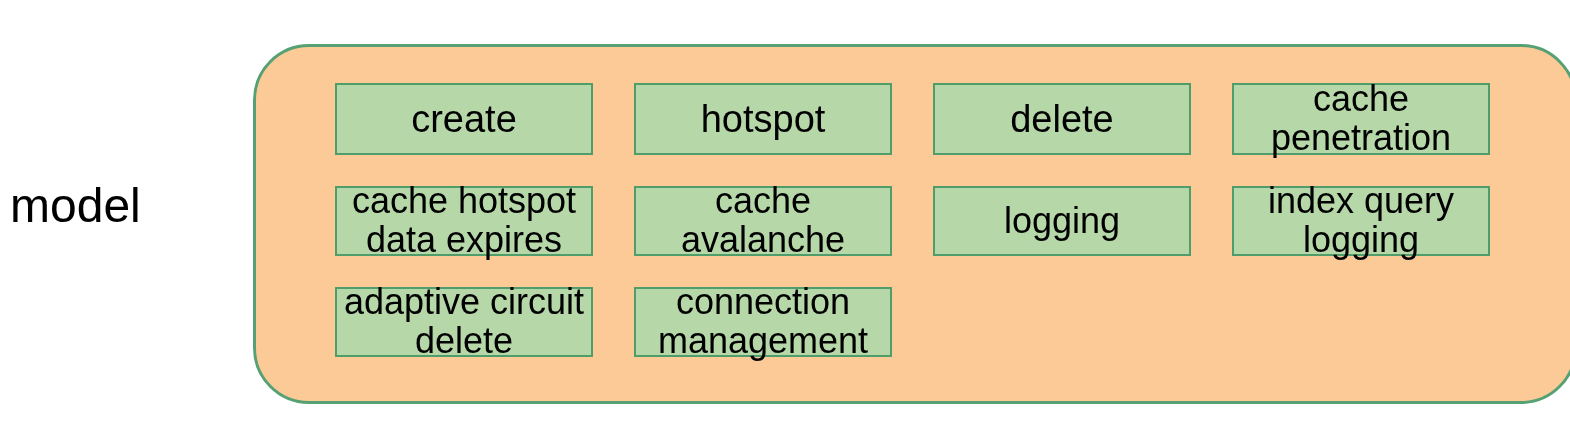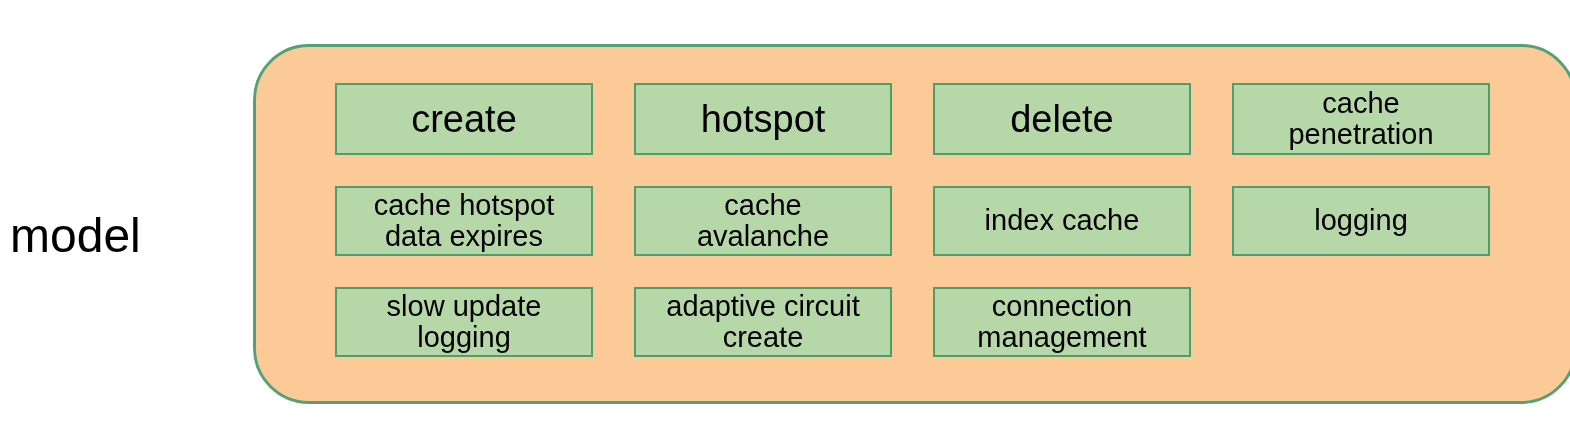--- a/index.html
+++ b/index.html
@@ -12,21 +12,21 @@
     width: 1570px;
     height: 440px;
     background: var(--page-bg, #ffffff);
     font-family: "Liberation Sans", sans-serif;
     color: var(--text, #000000);
     overflow: hidden;
   }
   .model-label {
     position: absolute;
     left: 10px;
-    top: 212px;
+    top: 182px;
     font-size: 48px;
     line-height: 1.0;
     color: var(--text, #000000);
   }
   .container {
     position: absolute;
     left: 218px;
     top: 44px;
     width: 1324px;
     height: 360px;
@@ -48,21 +48,21 @@
   }
   .cell {
     box-sizing: border-box;
     background: var(--box-fill, #b6d7a8);
     border: 2px solid var(--box-border, #4f9d6b);
     display: flex;
     align-items: center;
     justify-content: center;
     text-align: center;
     white-space: pre-line;
-    font-size: 29px;
+    font-size: 36px;
     line-height: 1.07;
     color: var(--text, #000000);
   }
   .cell.row-1 {
     font-size: 38px;
   }
 </style>
 </head>
 <body>
 
@@ -76,26 +76,25 @@
       <div class="cell row-1">create</div>
       <div class="cell row-1">hotspot</div>
       <div class="cell row-1">delete</div>
 
       <div class="cell">cache
 penetration</div>
       <div class="cell">cache hotspot
 data expires</div>
       <div class="cell">cache
 avalanche</div>
-      <div class="cell">index cache</div>
 
       <div class="cell">logging</div>
-      <div class="cell">slow update
+      <div class="cell">index query
 logging</div>
       <div class="cell">adaptive circuit
-create</div>
+delete</div>
       <div class="cell">connection
 management</div>
 
     </div>
   </div>
 
 </div>
 
 </body></html>

